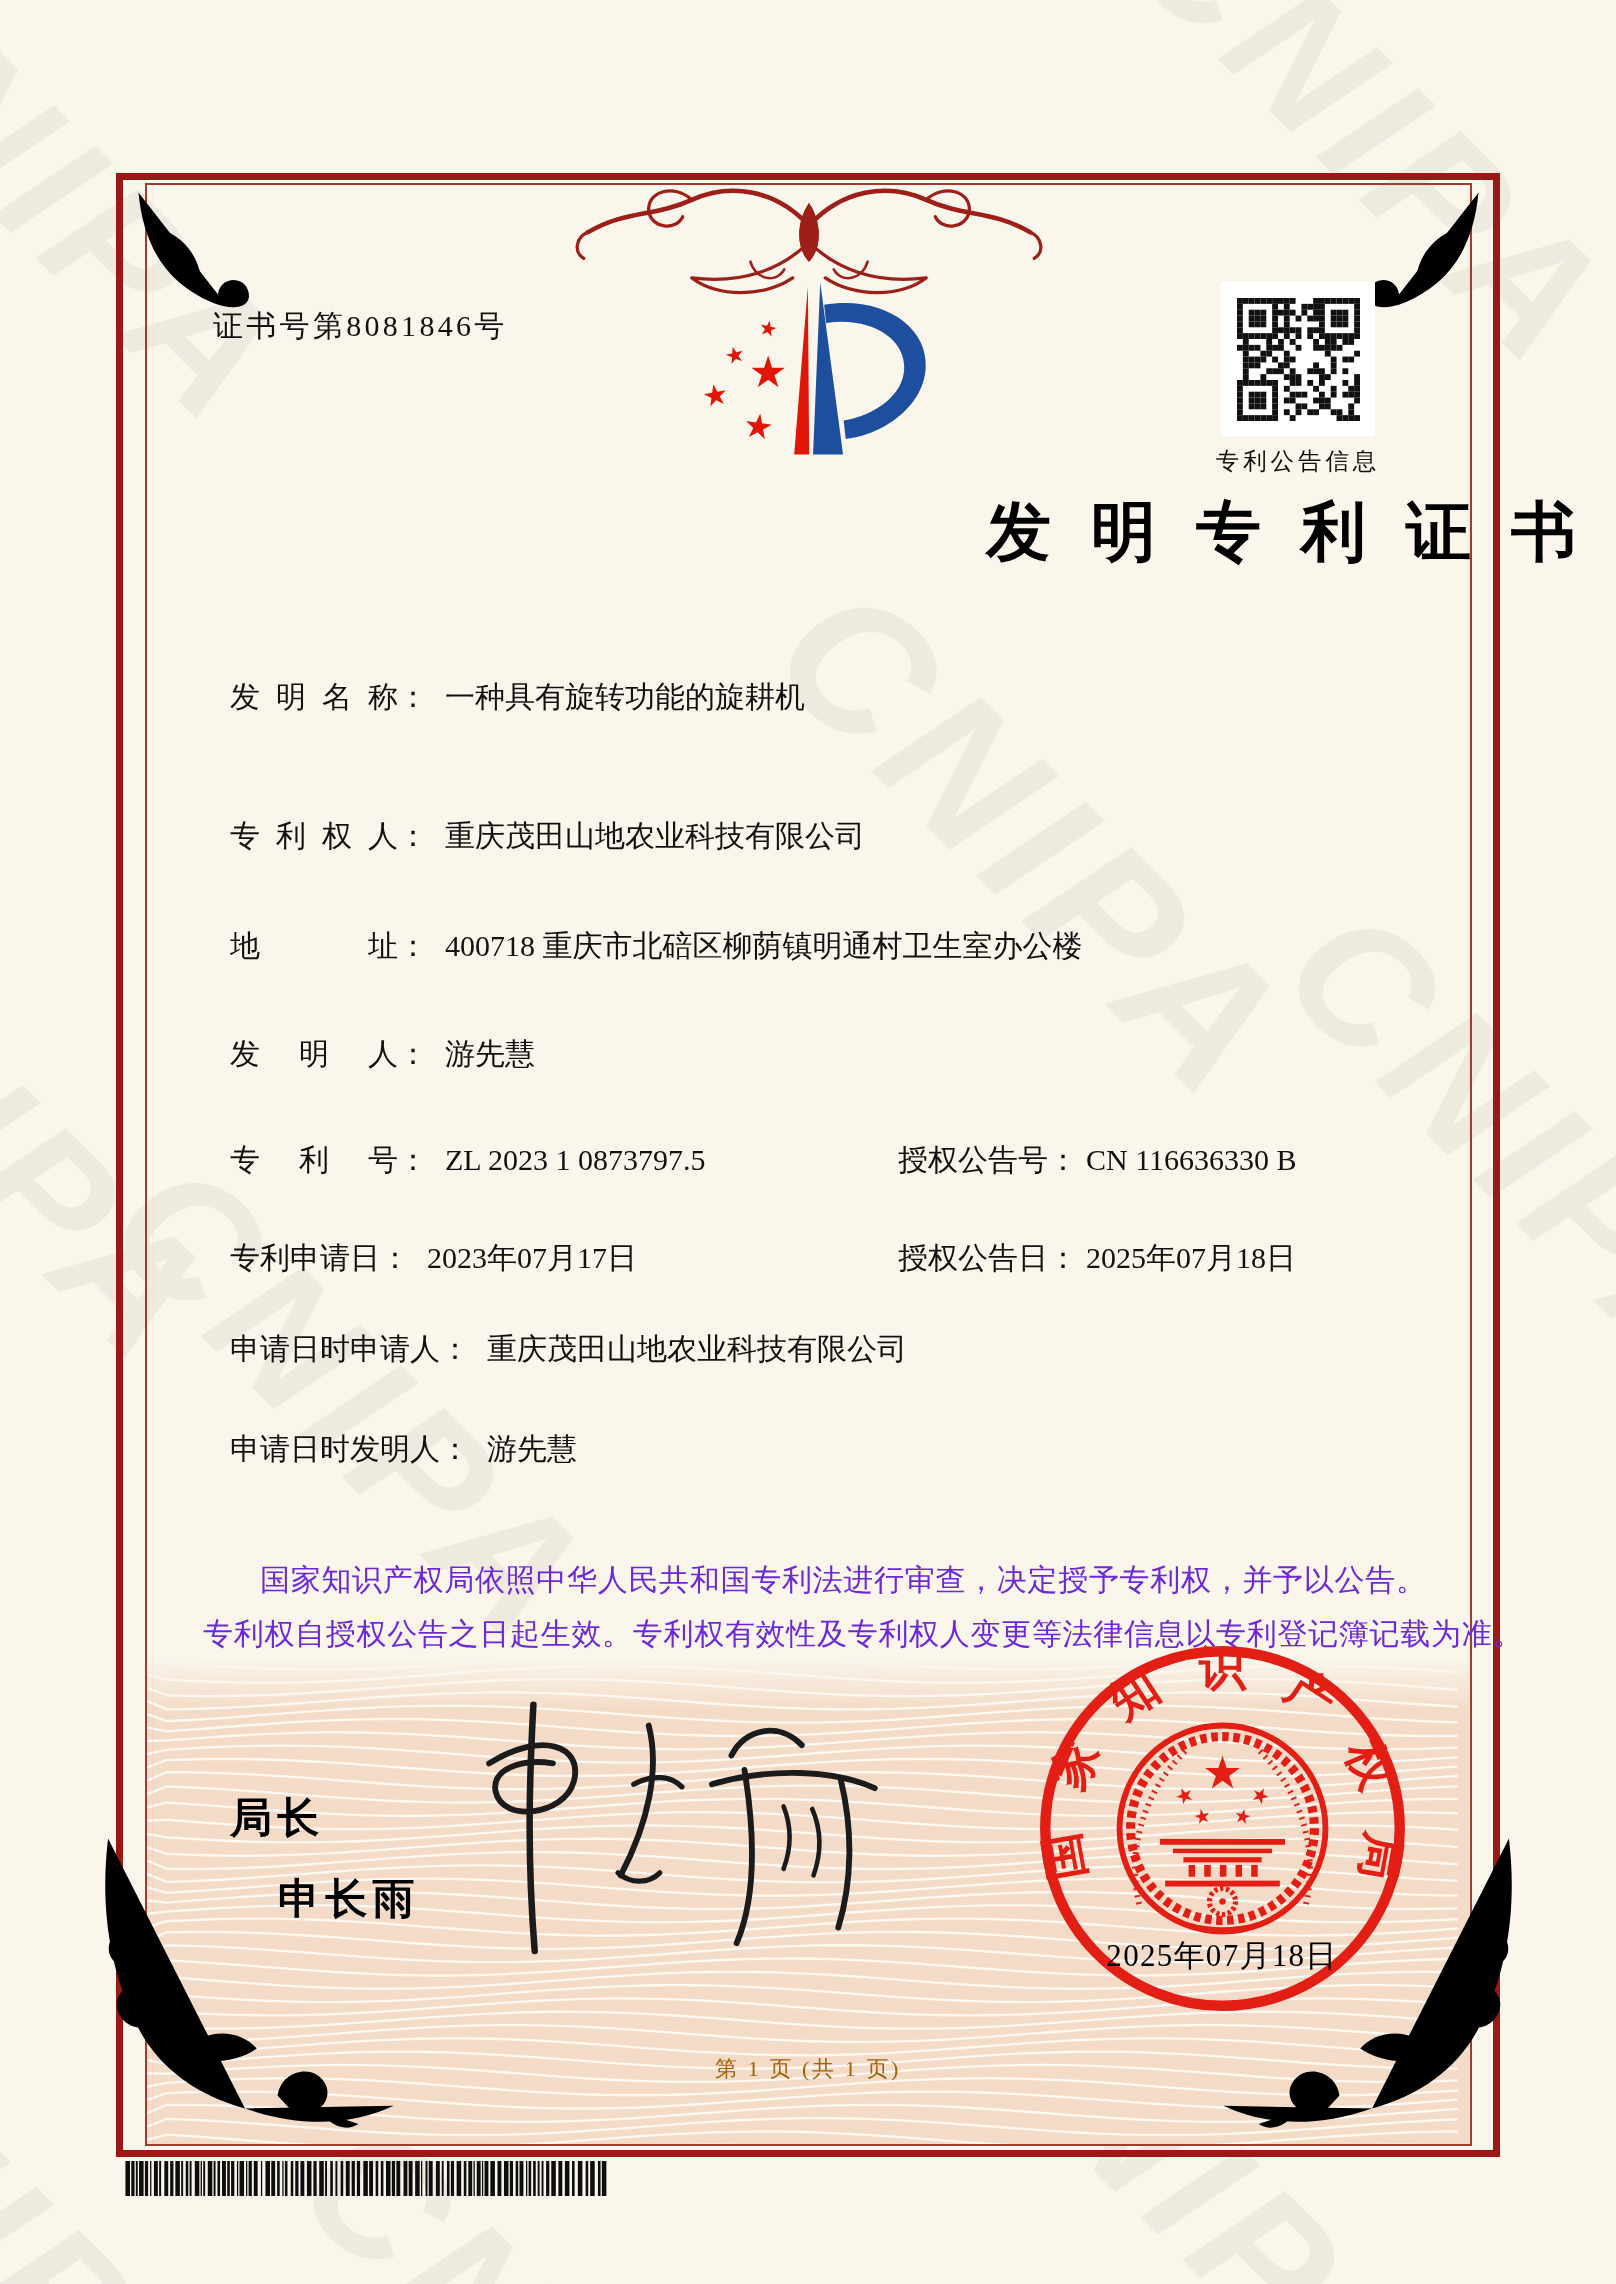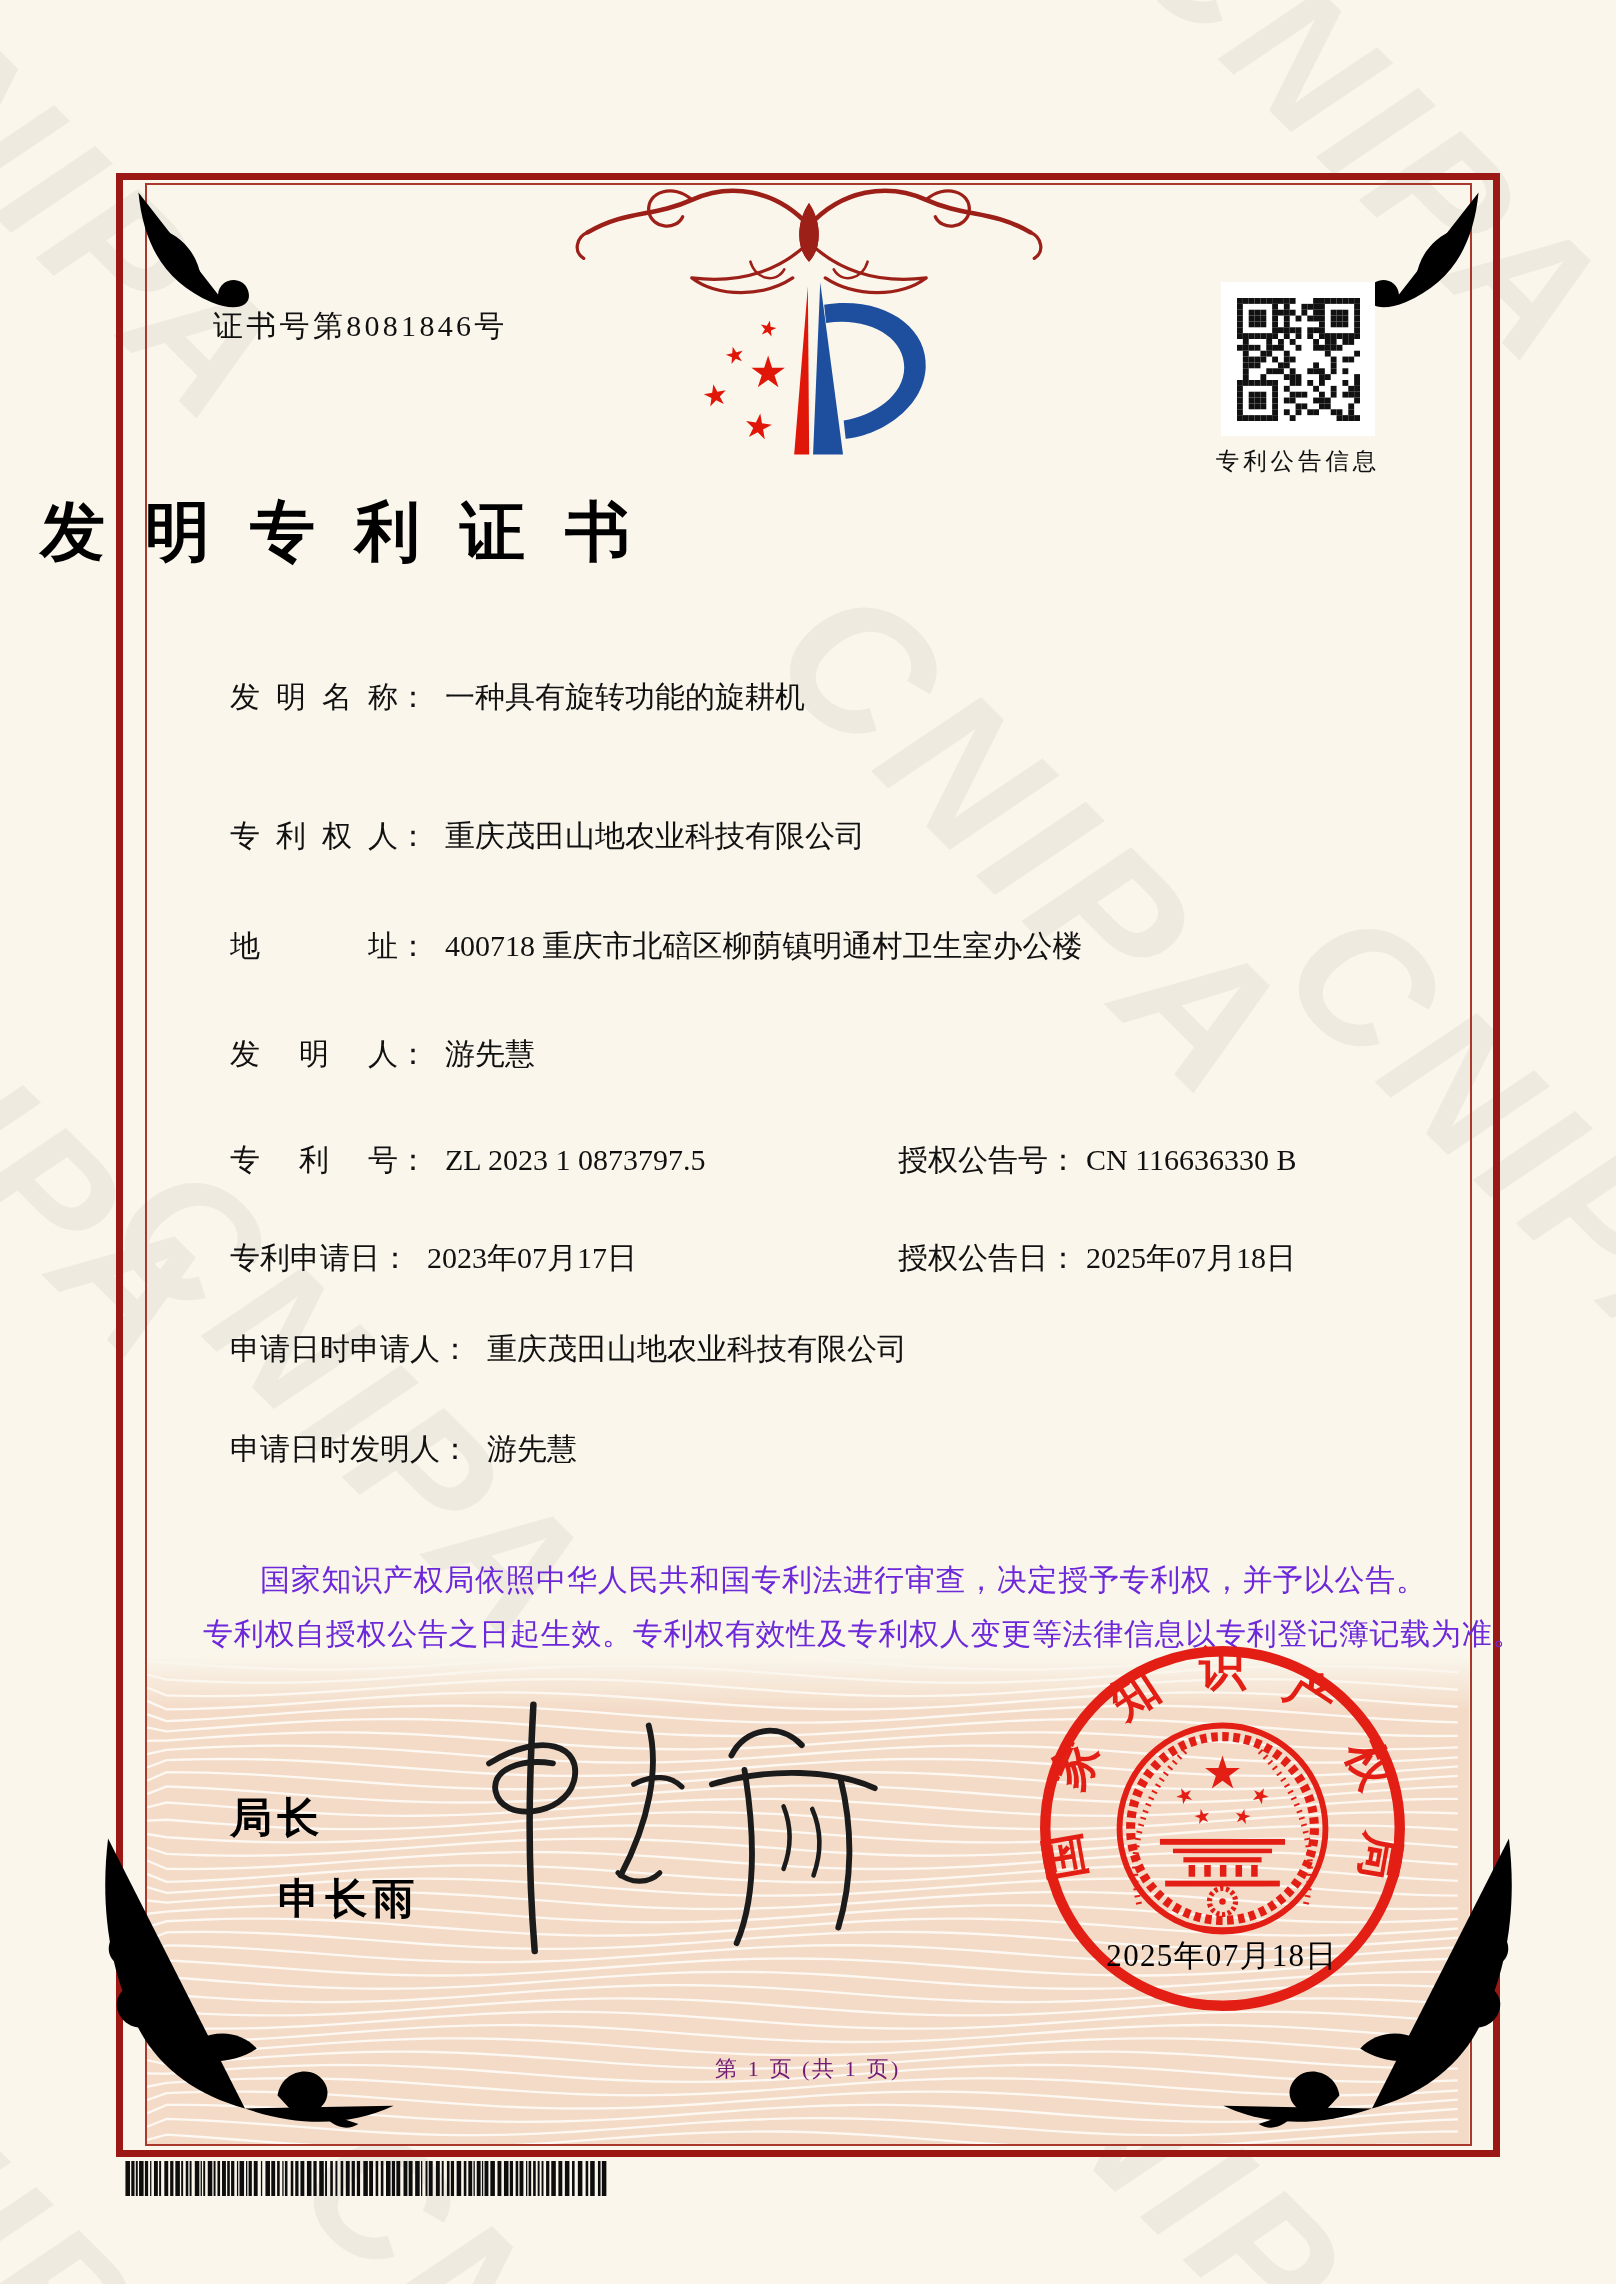--- a/index.html
+++ b/index.html
@@ -23,21 +23,21 @@
                border:7.8px solid #9b1815;box-sizing:border-box;z-index:3;}
   .frame-inner{position:absolute;left:145px;top:183px;width:1327px;height:1963px;
                border:2.6px solid #a8392c;box-sizing:border-box;z-index:3;}
 
   .orn{position:absolute;z-index:4;}
   .orn path{stroke:#9c1f18;fill:none;stroke-linecap:round;stroke-linejoin:round;}
   .orn .fill{fill:#9c1f18;stroke:none;}
 
   
   .cert-no{position:absolute;left:213px;top:306px;z-index:5;font-size:30px;letter-spacing:3.3px;color:#111;}
-  .title{position:absolute;left:0;right:0;top:488px;z-index:5;text-align:left;
+  .title{position:absolute;left:0;right:0;top:488px;z-index:5;text-align:right;
          font-weight:700;font-size:65px;letter-spacing:40px;padding-left:40px;color:#000;}
 
   .row{position:absolute;left:230px;z-index:5;font-size:30px;white-space:nowrap;color:#111;}
   .spread{display:inline-block;width:168px;text-align:justify;text-align-last:justify;
           white-space:normal;vertical-align:bottom;}
   .val{margin-left:17px;}
   .rcol{position:absolute;left:668px;top:0;white-space:nowrap;}
   .rcol .val{margin-left:8px;}
 
   .stmt{position:absolute;z-index:5;font-size:30px;letter-spacing:0.7px;white-space:nowrap;color:#6d28d9;}
@@ -57,21 +57,21 @@
   .sig-svg path{fill:none;stroke:#1b1b1b;stroke-linecap:round;stroke-linejoin:round;}
 
   .seal-svg{position:absolute;left:1027px;top:1633px;z-index:6;opacity:.96;}
   .seal-svg .ln{fill:none;stroke:#e3170d;}
   .seal-svg .fl{fill:#e3170d;stroke:none;}
   .seal-char{font-family:"Liberation Serif",serif;font-weight:700;font-size:72px;fill:#e3170d;}
   .seal-date{position:absolute;left:1069px;top:1935px;width:306px;z-index:7;text-align:center;
              font-size:31px;letter-spacing:1.3px;color:#000;}
 
   .footer{position:absolute;left:0;right:0;top:2054px;z-index:5;text-align:center;
-          font-size:22px;letter-spacing:2.6px;color:#701a75;}
+          font-size:22px;letter-spacing:2.6px;color:#a16207;}
 
   .barcode{position:absolute;left:124px;top:2161px;z-index:5;}
   .barcode rect{fill:#0d0d0d;}
 </style>
 </head>
 <body>
 
 <div class="page">
 
   <span class="wm" style="left:-91px;top:-98px;font-size:176px;">CNIPA</span>

